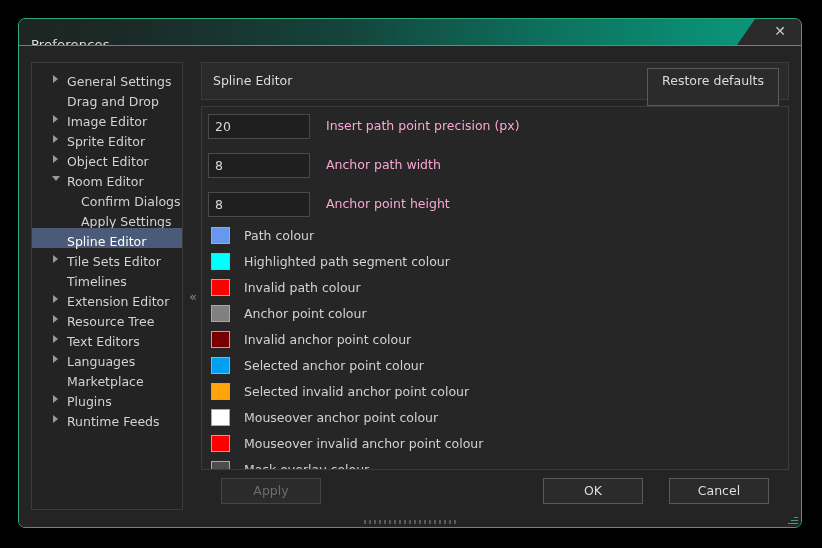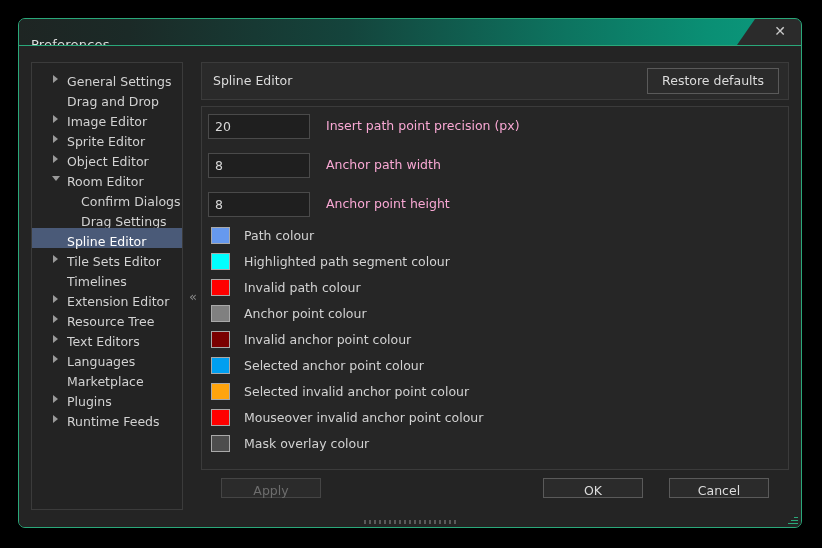--- a/index.html
+++ b/index.html
@@ -168,21 +168,21 @@
     position: absolute;
     left: 11px;
     top: 10px;
     font-size: 12.5px;
     color: #dcdcdc;
   }
   .restore-btn {
     position: absolute;
     right: 9px;
     top: 5px;
-    height: 26px;
+    height: 38px;
     line-height: 24px;
     padding: 0 14px;
     background: #2b2b2b;
     border: 1px solid #5a5a5a;
     color: #dcdcdc;
     font-size: 12.5px;
     box-sizing: border-box;
     cursor: pointer;
   }
 
@@ -255,21 +255,21 @@
   .footer {
     position: absolute;
     left: 0;
     right: 0;
     bottom: 0;
     height: 34px;
   }
   .btn {
     position: absolute;
     top: 2px;
-    height: 20px;
+    height: 26px;
     line-height: 24px;
     text-align: center;
     background: #2b2b2b;
     border: 1px solid #5a5a5a;
     color: #dcdcdc;
     font-size: 12.5px;
     box-sizing: border-box;
     cursor: pointer;
   }
   .btn.apply {
@@ -349,21 +349,21 @@
               <span class="label">Object Editor</span>
             </div>
             <div class="tree-item depth0">
               <span class="arrow expanded"></span>
               <span class="label">Room Editor</span>
             </div>
             <div class="tree-item depth1">
               <span class="label">Confirm Dialogs</span>
             </div>
             <div class="tree-item depth1">
-              <span class="label">Drag Settings</span>
+              <span class="label">Apply Settings</span>
             </div>
             <div class="tree-item depth0 selected">
               <span class="label">Spline Editor</span>
             </div>
             <div class="tree-item depth0">
               <span class="arrow collapsed"></span>
               <span class="label">Tile Sets Editor</span>
             </div>
             <div class="tree-item depth0">
               <span class="label">Timelines</span>
@@ -445,20 +445,24 @@
                 <div class="swatch" style="background: rgb(122, 0, 0);"></div>
                 <div class="colour-label">Invalid anchor point colour</div>
               </div>
               <div class="colour-row">
                 <div class="swatch" style="background: rgb(0, 159, 240);"></div>
                 <div class="colour-label">Selected anchor point colour</div>
               </div>
               <div class="colour-row">
                 <div class="swatch" style="background: rgb(255, 164, 13);"></div>
                 <div class="colour-label">Selected invalid anchor point colour</div>
+              </div>
+              <div class="colour-row">
+                <div class="swatch" style="background: rgb(255, 255, 255);"></div>
+                <div class="colour-label">Mouseover anchor point colour</div>
               </div>
               <div class="colour-row">
                 <div class="swatch" style="background: rgb(255, 0, 0);"></div>
                 <div class="colour-label">Mouseover invalid anchor point colour</div>
               </div>
               <div class="colour-row">
                 <div class="swatch" style="background: rgb(77, 77, 77);"></div>
                 <div class="colour-label">Mask overlay colour</div>
               </div>
             </div>

